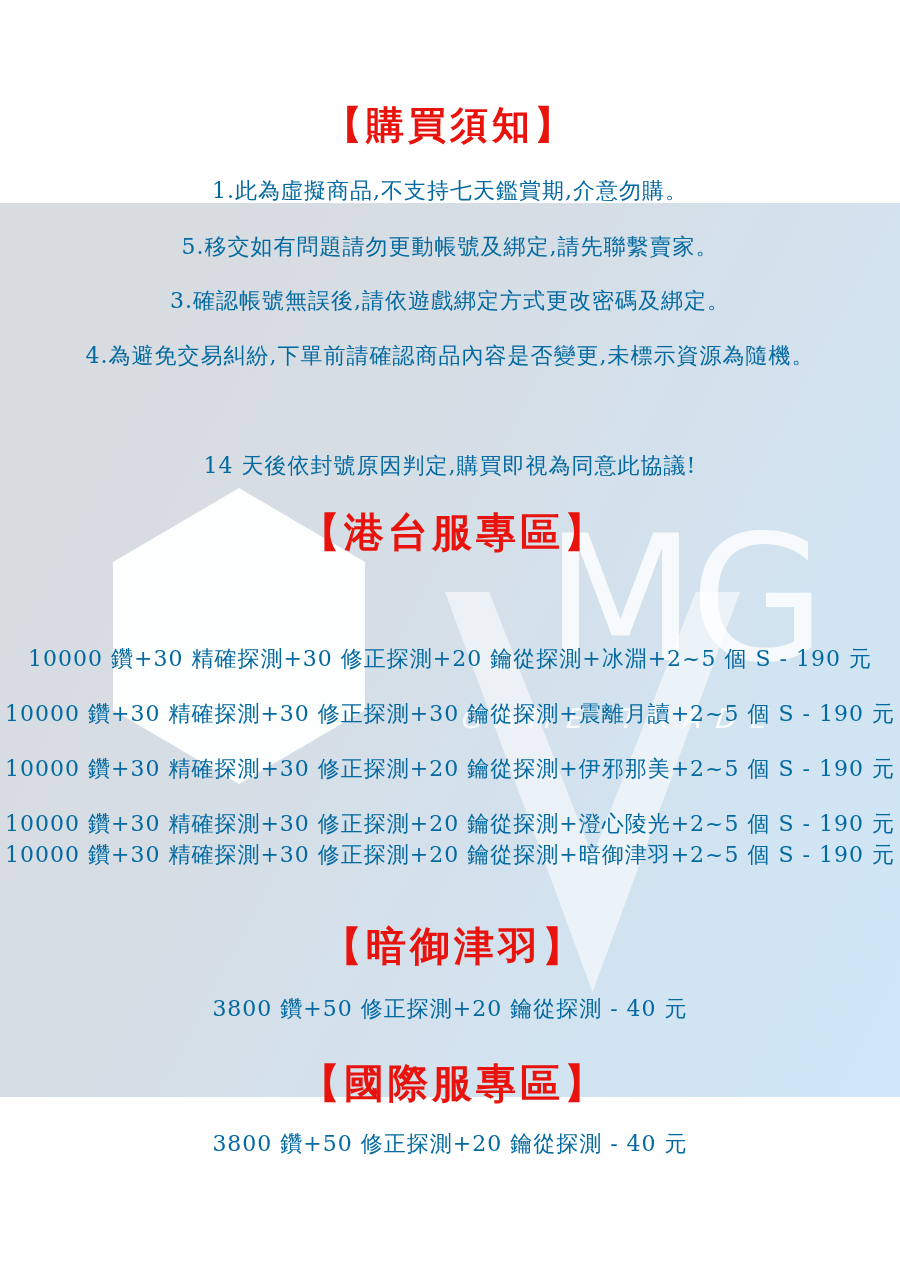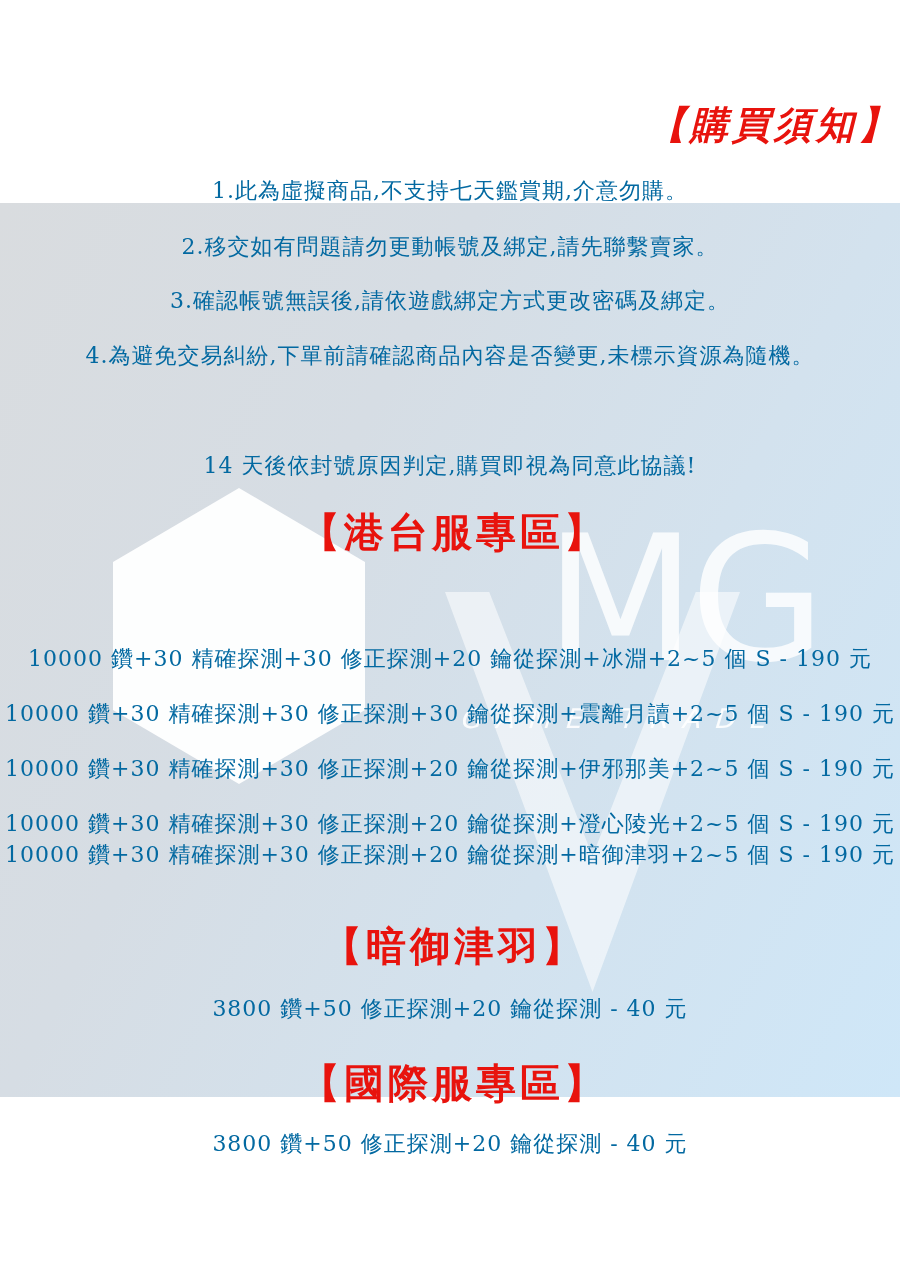--- a/index.html
+++ b/index.html
@@ -65,26 +65,25 @@
     white-space:nowrap;
     font-size:22px;
     letter-spacing:1px;
     color:#0369a1;
   }
   .red{color:#e8130d;}
   .title{
     position:absolute;
     left:0; right:0;
     margin:0;
-    text-align:right;
+    text-align:center;
     white-space:nowrap;
     font-size:38px;
     font-weight:bold;
     letter-spacing:4px;
-    font-style:italic;
   }
   .section-title{
     position:absolute;
     left:0; right:0;
     margin:0;
     text-align:center;
     white-space:nowrap;
     font-size:40px;
     font-weight:bold;
     letter-spacing:4px;
@@ -111,21 +110,21 @@
   <div>
     <div class="wm-hexagon"></div>
     <div class="wm-v"></div>
     <div class="wm-mg">MG</div>
     <div class="wm-brand">GAME TRADE</div>
   </div>
 
   <h1 class="title red" style="top:100px">【購買須知】</h1>
 
   <p class="line" style="top:176px">1.此為虛擬商品,不支持七天鑑賞期,介意勿購。</p>
-  <p class="line" style="top:232px">2.移交如有問題請勿更動帳號及綁定,請先聯繫賣家。</p>
+  <p class="line" style="top:232px">5.移交如有問題請勿更動帳號及綁定,請先聯繫賣家。</p>
   <p class="line" style="top:286px">3.確認帳號無誤後,請依遊戲綁定方式更改密碼及綁定。</p>
   <p class="line" style="top:341px">4.為避免交易糾紛,下單前請確認商品內容是否變更,未標示資源為隨機。</p>
   <p class="line" style="top:451px">14 天後依封號原因判定,購買即視為同意此協議!</p>
 
   <h2 class="section-title red" style="top:505px">【港台服專區】</h2>
 
   <p class="line" style="top:644px">10000 鑽+30 精確探測+30 修正探測+20 鑰從探測+冰淵+2~5 個 S - 190 元</p>
   <p class="line" style="top:699px">10000 鑽+30 精確探測+30 修正探測+30 鑰從探測+震離月讀+2~5 個 S - 190 元</p>
   <p class="line" style="top:754px">10000 鑽+30 精確探測+30 修正探測+20 鑰從探測+伊邪那美+2~5 個 S - 190 元</p>
   <p class="line" style="top:809px">10000 鑽+30 精確探測+30 修正探測+20 鑰從探測+澄心陵光+2~5 個 S - 190 元</p>

